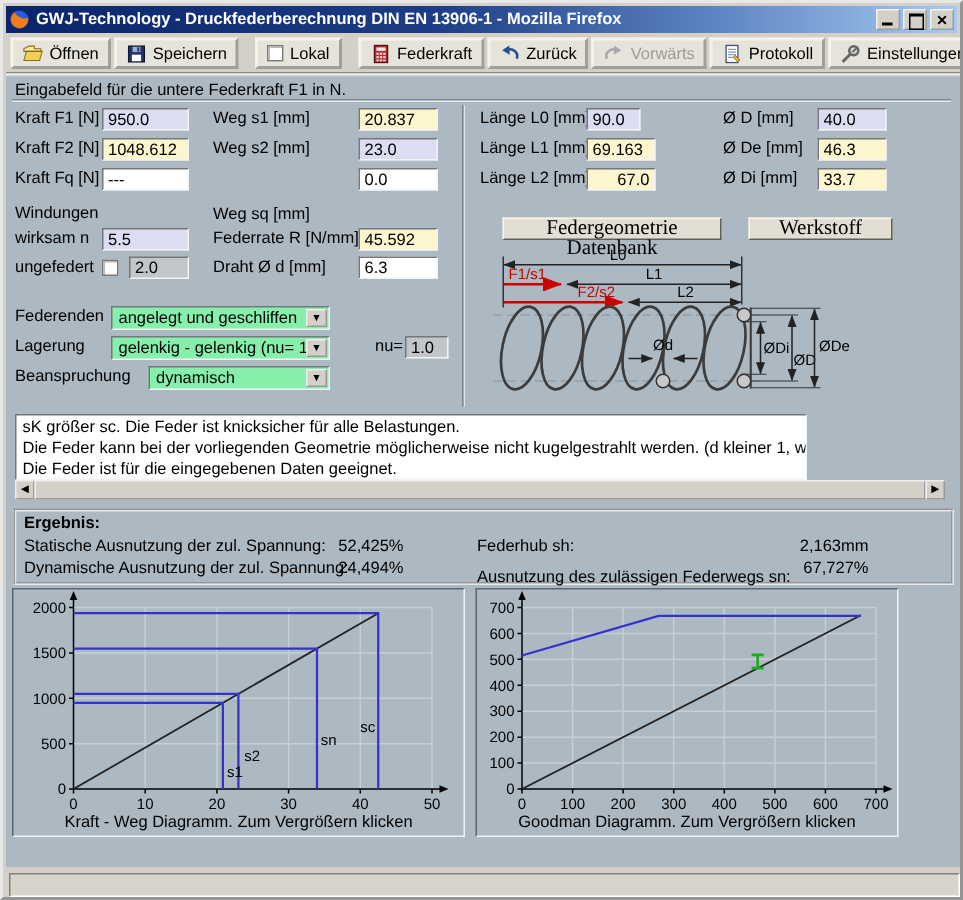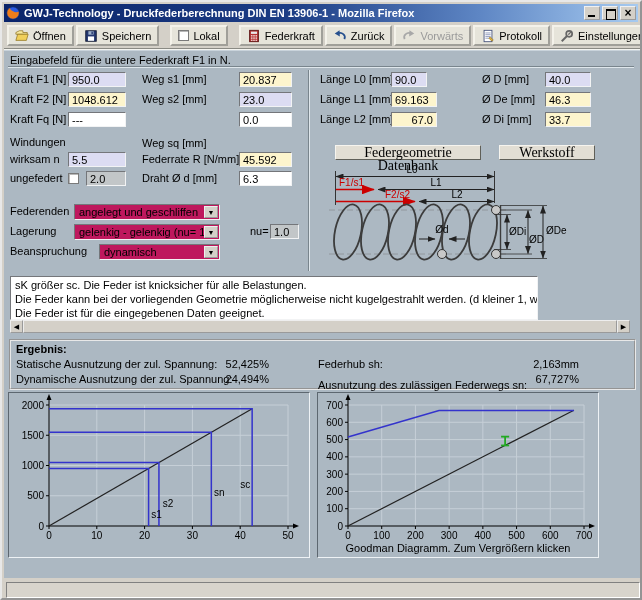--- a/index.html
+++ b/index.html
@@ -41,21 +41,21 @@
   .fld{position:absolute;height:15px;border:1px solid;border-color:#74767a #f2f3f4 #f2f3f4 #74767a;
      background:#fff;font-family:inherit;font-size:11px;padding:0 3px;color:#000;}
   .fld.lav{background:#dcdcf2;}
   .fld.yel{background:#fdf5cd;}
   .fld.dis{background:#c2c6c8;}
   .hr{position:absolute;height:0;border-top:1px solid #79858d;border-bottom:1px solid #dfe7ec;}
   .vdiv{position:absolute;width:0;border-left:1px solid #79858d;border-right:1px solid #dfe7ec;}
   .btn3d{position:absolute;height:15px;background:#e2ded4;border:1px solid;
      border-color:#f6f4ee #5f5f58 #5f5f58 #f6f4ee;font-family:Liberation Serif, serif;font-size:14px;
      text-align:center;line-height:13px;padding:0;color:#000;}
-  .select{position:absolute;height:16px;background:#be185d;border:1px solid;
+  .select{position:absolute;height:16px;background:#86efac;border:1px solid;
      border-color:#74767a #f2f3f4 #f2f3f4 #74767a;}
   .select .sv{position:absolute;left:4px;top:1px;line-height:13px;white-space:nowrap;}
   .selbtn{position:absolute;right:1px;top:1px;width:14px;height:12px;background:#d4d0c8;
      border:1px outset #eee;text-align:center;}
   .selbtn::after{content:"▼";font-size:7px;line-height:11px;display:block;}
   
   .msgbox{position:absolute;background:#fff;border:1px solid;
      border-color:#74767a #f2f3f4 #f2f3f4 #74767a;overflow:hidden;padding:1px 4px;}
   .msgbox .ln{white-space:nowrap;line-height:14px;}
   .hscroll{position:absolute;height:13px;background:#c9ccc9;display:flex;}
@@ -373,20 +373,21 @@
         <polyline points="40,133 243.15,15.811499999999997" fill="none" stroke="#222222" stroke-width="1.2"></polyline>
         <polyline points="40,75.525 139.60086,75.525 139.60086,133" fill="none" stroke="#3333cc" stroke-width="1.5"></polyline>
         <polyline points="40,69.55969999999999 149.94,69.55969999999999 149.94,133" fill="none" stroke="#3333cc" stroke-width="1.5"></polyline>
         <polyline points="40,39.346 202.3288,39.346 202.3288,133" fill="none" stroke="#3333cc" stroke-width="1.5"></polyline>
         <polyline points="40,15.811499999999997 243.15,15.811499999999997 243.15,133" fill="none" stroke="#3333cc" stroke-width="1.5"></polyline>
         <text x="142.292" y="125.135" text-anchor="start" font-size="10" font-family="Liberation Sans, DejaVu Sans, sans-serif" fill="#000">s1</text>
         <text x="153.764" y="114.24499999999999" text-anchor="start" font-size="10" font-family="Liberation Sans, DejaVu Sans, sans-serif" fill="#000">s2</text>
         <text x="204.91" y="103.355" text-anchor="start" font-size="10" font-family="Liberation Sans, DejaVu Sans, sans-serif" fill="#000">sn</text>
         <text x="231.20000000000002" y="94.885" text-anchor="start" font-size="10" font-family="Liberation Sans, DejaVu Sans, sans-serif" fill="#000">sc</text>
       </svg>
+    <div class="caption" style="top:149px;">Kraft - Weg Diagramm. Zum Vergrößern klicken</div>
   </div>
   <div class="chartpanel" style="left:315px;top:390px;width:282px;height:166px;">
     <svg id="chart1" width="280" height="148">
         <line x1="63.714285714285715" y1="133" x2="63.714285714285715" y2="12" stroke="#c6cfd7" stroke-width="1"></line>
         <line x1="97.42857142857143" y1="133" x2="97.42857142857143" y2="12" stroke="#c6cfd7" stroke-width="1"></line>
         <line x1="131.14285714285714" y1="133" x2="131.14285714285714" y2="12" stroke="#c6cfd7" stroke-width="1"></line>
         <line x1="164.85714285714286" y1="133" x2="164.85714285714286" y2="12" stroke="#c6cfd7" stroke-width="1"></line>
         <line x1="198.57142857142858" y1="133" x2="198.57142857142858" y2="12" stroke="#c6cfd7" stroke-width="1"></line>
         <line x1="232.28571428571428" y1="133" x2="232.28571428571428" y2="12" stroke="#c6cfd7" stroke-width="1"></line>
         <line x1="266" y1="133" x2="266" y2="12" stroke="#c6cfd7" stroke-width="1"></line>

